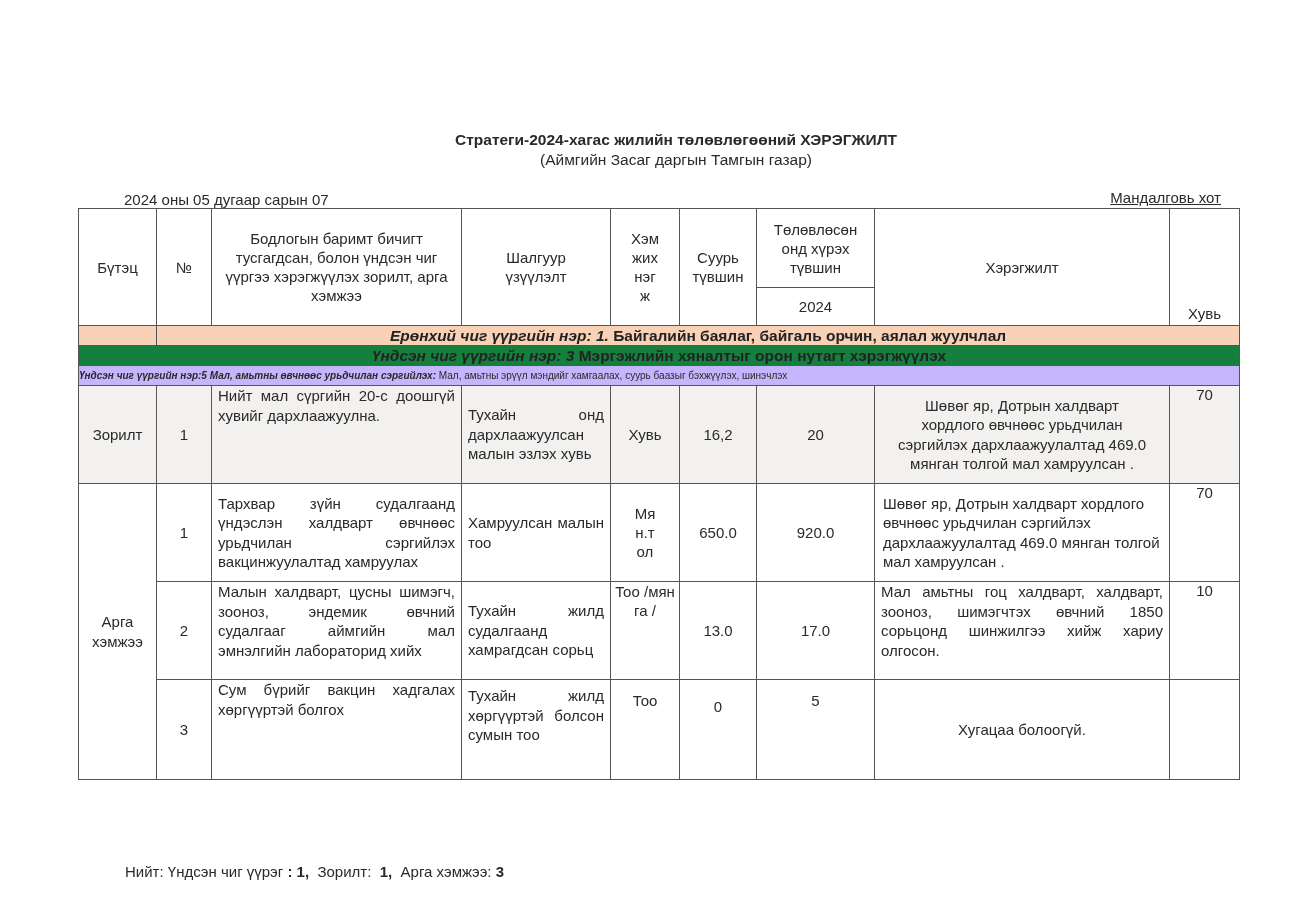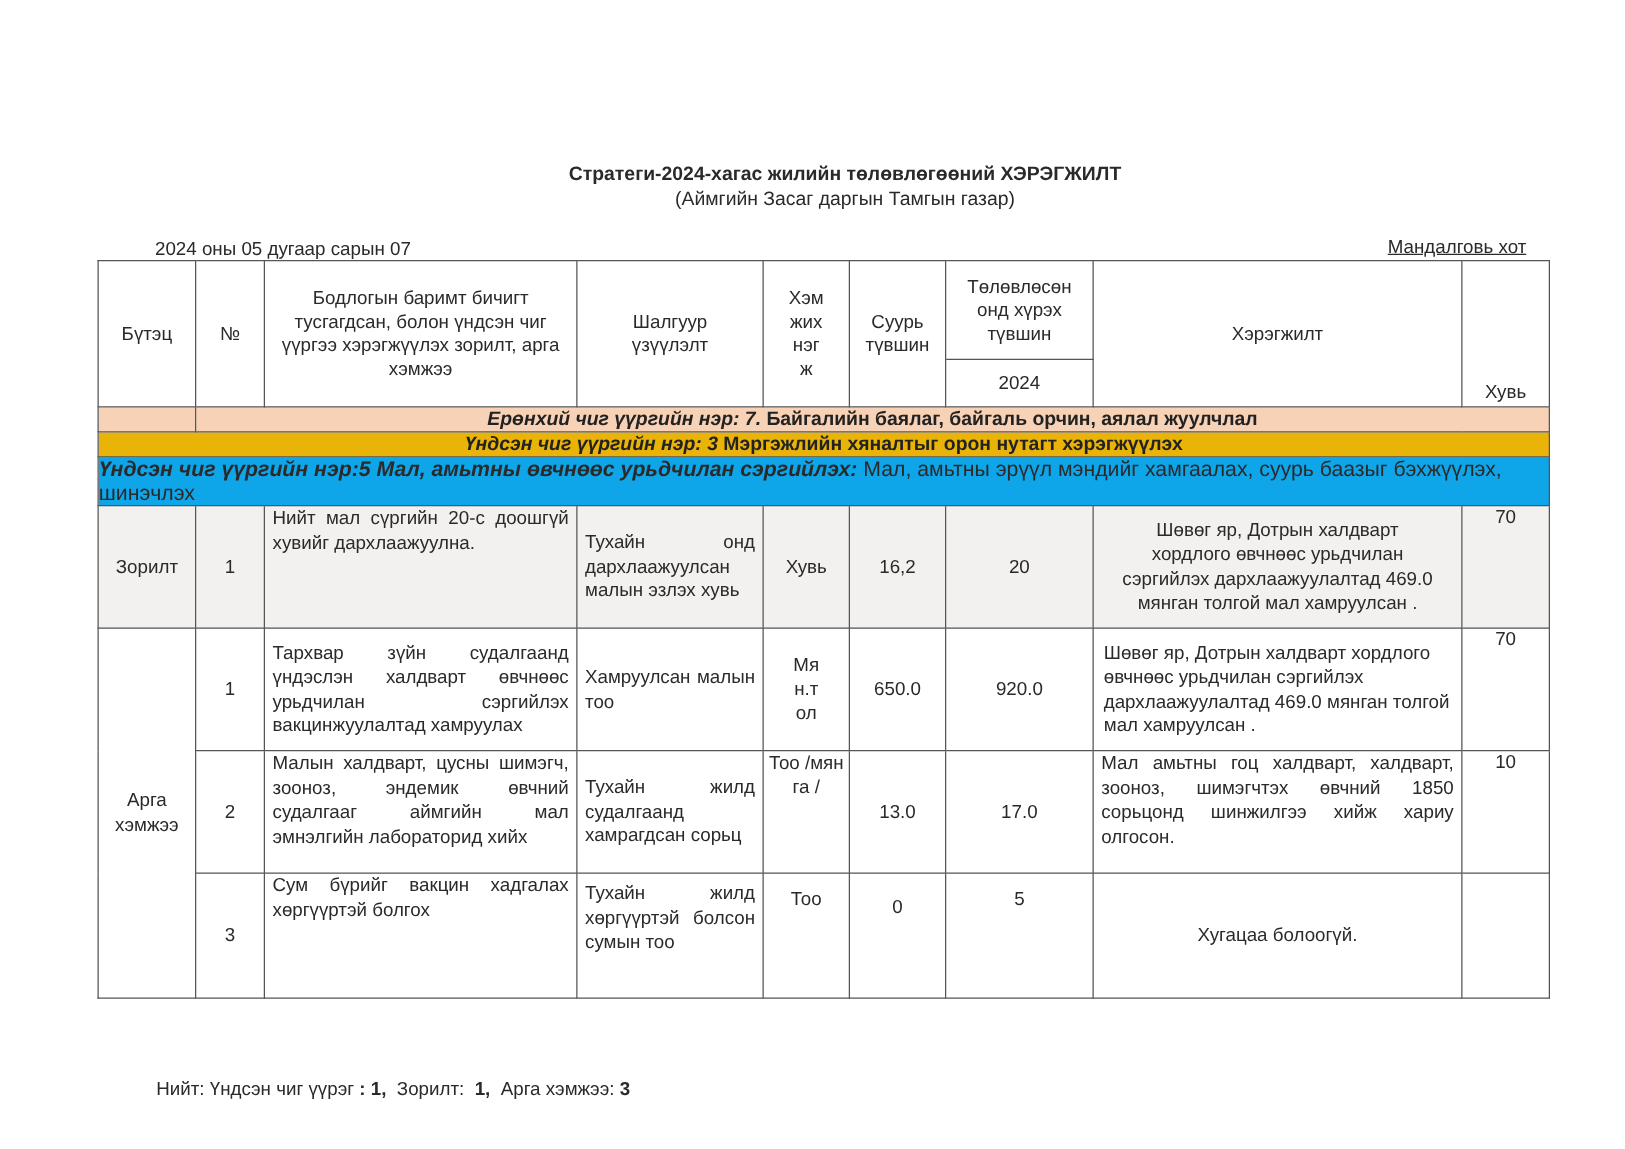--- a/index.html
+++ b/index.html
@@ -22,25 +22,25 @@
     position: absolute; top: 208px; left: 78px; width: 1161px;
     border-collapse: collapse; table-layout: fixed; font-size: 15px;
   }
   table.main td, table.main th {
     border: 1px solid #555; padding: 0; font-weight: normal; vertical-align: middle;
   }
   .hdr td { text-align: center; line-height: 19px; }
   .c { text-align: center; }
   .just { text-align: justify; text-align-last: left; padding: 0 6px !important; line-height: 19.5px; }
   .band-orange td { background: #f8d2b6; }
-  .band-blue td { background: #eab308; }
+  .band-blue td { background: #15803d; }
   .band-orange td.band, .band-blue td.band {
     font-weight: bold; text-align: center; height: 19px; font-size: 15.5px; color: #222;
   }
-  .band-blue3 td { background: #0ea5e9; padding: 2px 6px; line-height: 19px; font-size: 17px; }
+  .band-blue3 td { background: #c4b5fd; padding: 2px 6px; line-height: 19px; font-size: 10px; }
   .ital { font-style: italic; font-weight: bold; }
   .zorilt td { background: #f2f1ef; }
   .top { vertical-align: top !important; }
   .footer { position: absolute; top: 863px; left: 125px; font-size: 15px; }
   .footer b { font-weight: bold; }
 </style>
 </head>
 <body>
 
 <div class="title">Стратеги-2024-хагас жилийн төлөвлөгөөний ХЭРЭГЖИЛТ</div>
@@ -72,21 +72,21 @@
     <td style="padding:0 8px">Төлөвлөсөн онд хүрэх түвшин</td>
     <td rowspan="2">Хэрэгжилт</td>
     <td rowspan="2" style="vertical-align:bottom;padding-bottom:2px">Хувь</td>
   </tr>
   <tr class="hdr" style="height:38px">
     <td>2024</td>
   </tr>
 
   <tr class="band-orange">
     <td></td>
-    <td colspan="8" class="band"><span class="ital">Ерөнхий чиг үүргийн нэр: 7.</span><span> Байгалийн баялаг, байгаль орчин, аялал жуулчлал</span></td>
+    <td colspan="8" class="band"><span class="ital">Ерөнхий чиг үүргийн нэр: 1.</span><span> Байгалийн баялаг, байгаль орчин, аялал жуулчлал</span></td>
   </tr>
   <tr class="band-blue">
     <td colspan="9" class="band"><span class="ital">Үндсэн чиг үүргийн нэр: 3</span><span> Мэргэжлийн хяналтыг орон нутагт хэрэгжүүлэх</span></td>
   </tr>
   <tr class="band-blue3">
     <td colspan="9"><span class="ital">Үндсэн чиг үүргийн нэр:5 Мал, амьтны өвчнөөс урьдчилан сэргийлэх:</span><span>  Мал, амьтны эрүүл мэндийг хамгаалах, суурь баазыг бэхжүүлэх, шинэчлэх</span></td>
   </tr>
 
   <tr class="zorilt" style="height:98px">
     <td class="c">Зорилт</td>

